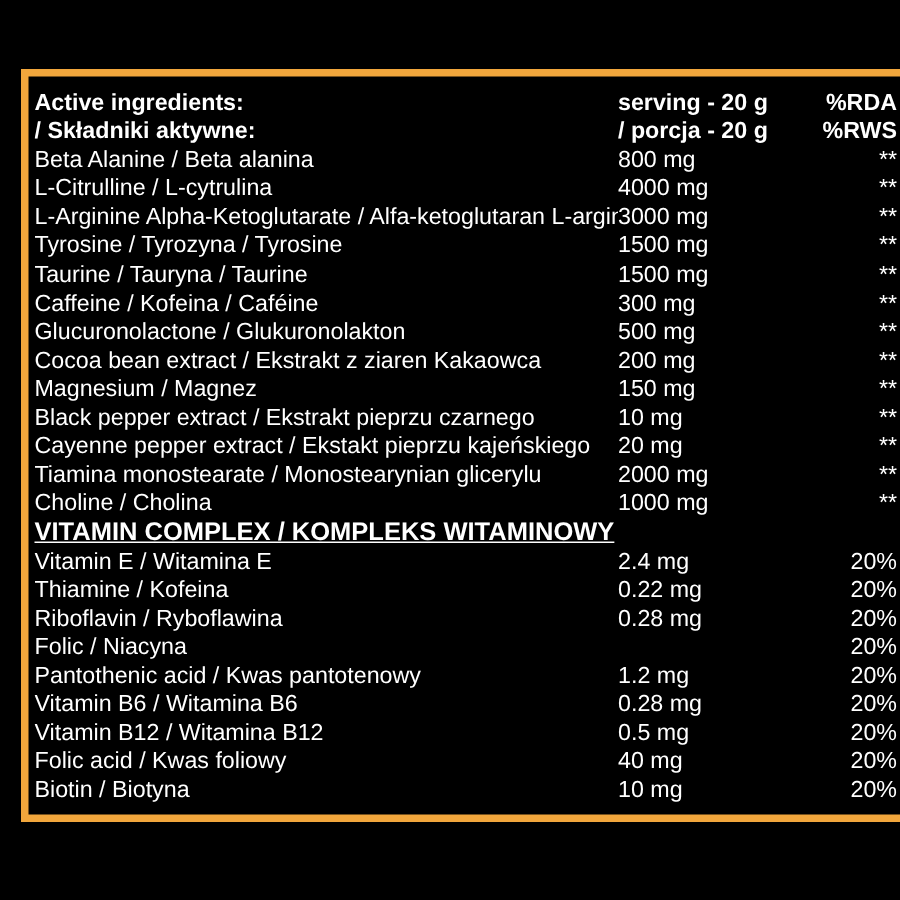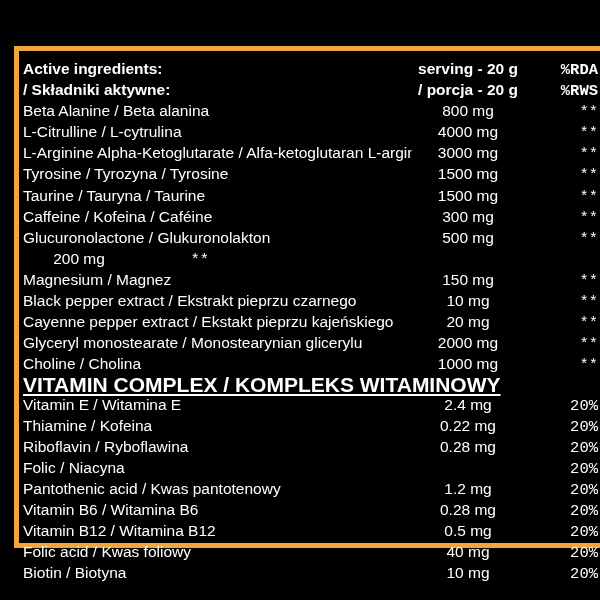--- a/index.html
+++ b/index.html
@@ -30,26 +30,26 @@
     color: #FFFFFF;
   }
   .trow {
     display: flex;
     align-items: baseline;
     line-height: 19.1px;
     font-size: 15.5px;
     white-space: nowrap;
   }
   .c-name  { flex: 1 1 auto; overflow: hidden; text-align: left; }
-  .c-amt   { flex: 0 0 112px; text-align: center; }
-  .c-rda   { flex: 0 0 74px;  text-align: right; font-family: Liberation Mono, monospace; }
+  .c-amt   { flex: 0 0 112px; text-align: left; }
+  .c-rda   { flex: 0 0 74px;  text-align: right; }
   .hdr .trow { font-weight: bold; }
   .section-hdr {
     font-weight: bold;
-    font-size: 21px;
+    font-size: 17px;
     line-height: 19.1px;
   }
   .section-hdr span { text-decoration: underline; }
 </style>
 </head>
 <body>
 
 <div class="canvas">
   <div class="panel">
 
@@ -95,40 +95,41 @@
       <span class="c-name">Caffeine / Kofeina / Caféine</span>
       <span class="c-amt">300 mg</span>
       <span class="c-rda">**</span>
     </div>
     <div class="trow">
       <span class="c-name">Glucuronolactone / Glukuronolakton</span>
       <span class="c-amt">500 mg</span>
       <span class="c-rda">**</span>
     </div>
     <div class="trow">
+      <span class="c-name">Cocoa bean extract / Ekstrakt z ziaren Kakaowca</span>
       <span class="c-amt">200 mg</span>
       <span class="c-rda">**</span>
     </div>
     <div class="trow">
       <span class="c-name">Magnesium / Magnez</span>
       <span class="c-amt">150 mg</span>
       <span class="c-rda">**</span>
     </div>
     <div class="trow">
       <span class="c-name">Black pepper extract / Ekstrakt pieprzu czarnego</span>
       <span class="c-amt">10 mg</span>
       <span class="c-rda">**</span>
     </div>
     <div class="trow">
       <span class="c-name">Cayenne pepper extract / Ekstakt pieprzu kajeńskiego</span>
       <span class="c-amt">20 mg</span>
       <span class="c-rda">**</span>
     </div>
     <div class="trow">
-      <span class="c-name">Glyceryl monostearate / Monostearynian glicerylu</span>
+      <span class="c-name">Tiamina monostearate / Monostearynian glicerylu</span>
       <span class="c-amt">2000 mg</span>
       <span class="c-rda">**</span>
     </div>
     <div class="trow">
       <span class="c-name">Choline / Cholina</span>
       <span class="c-amt">1000 mg</span>
       <span class="c-rda">**</span>
     </div>
 
     <div class="section-hdr">

